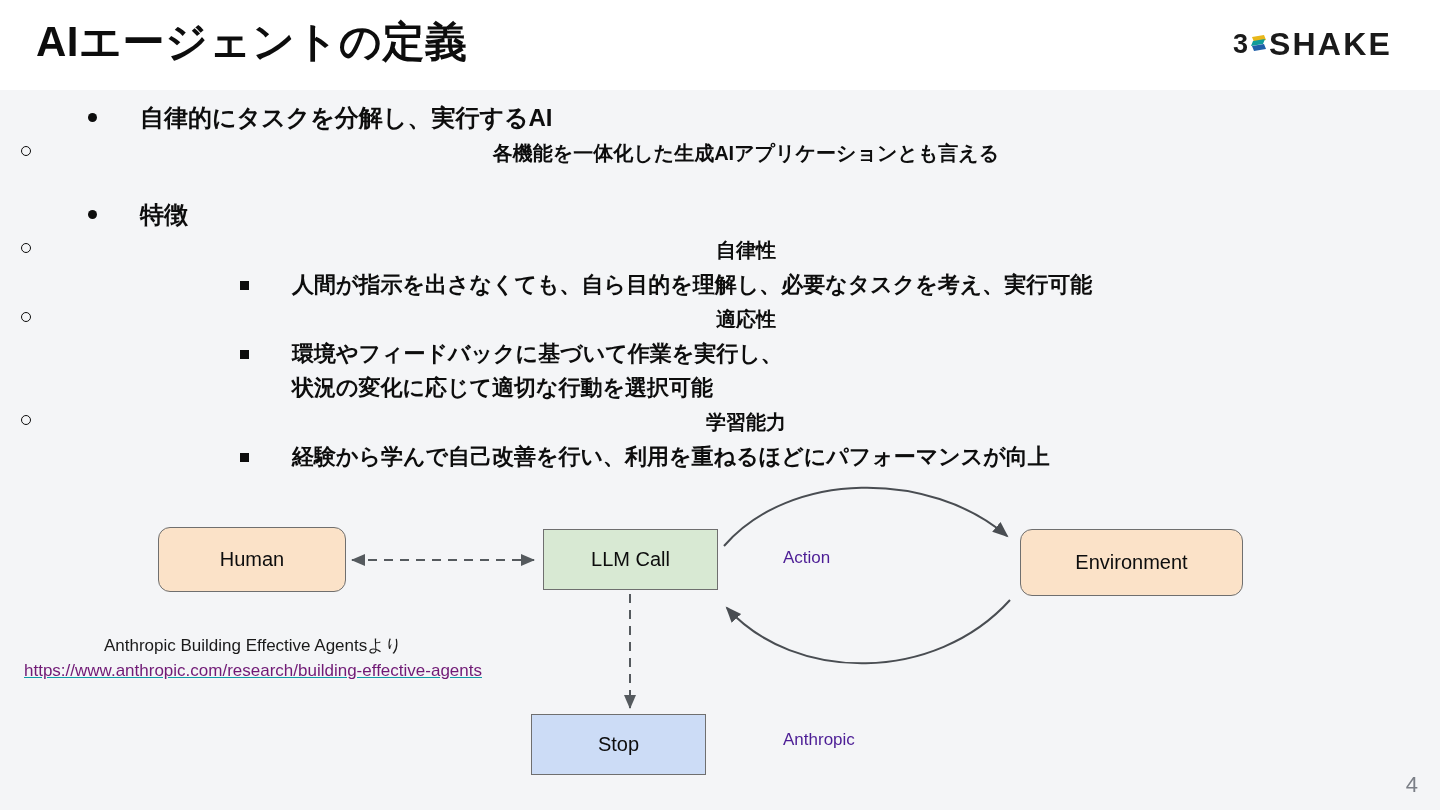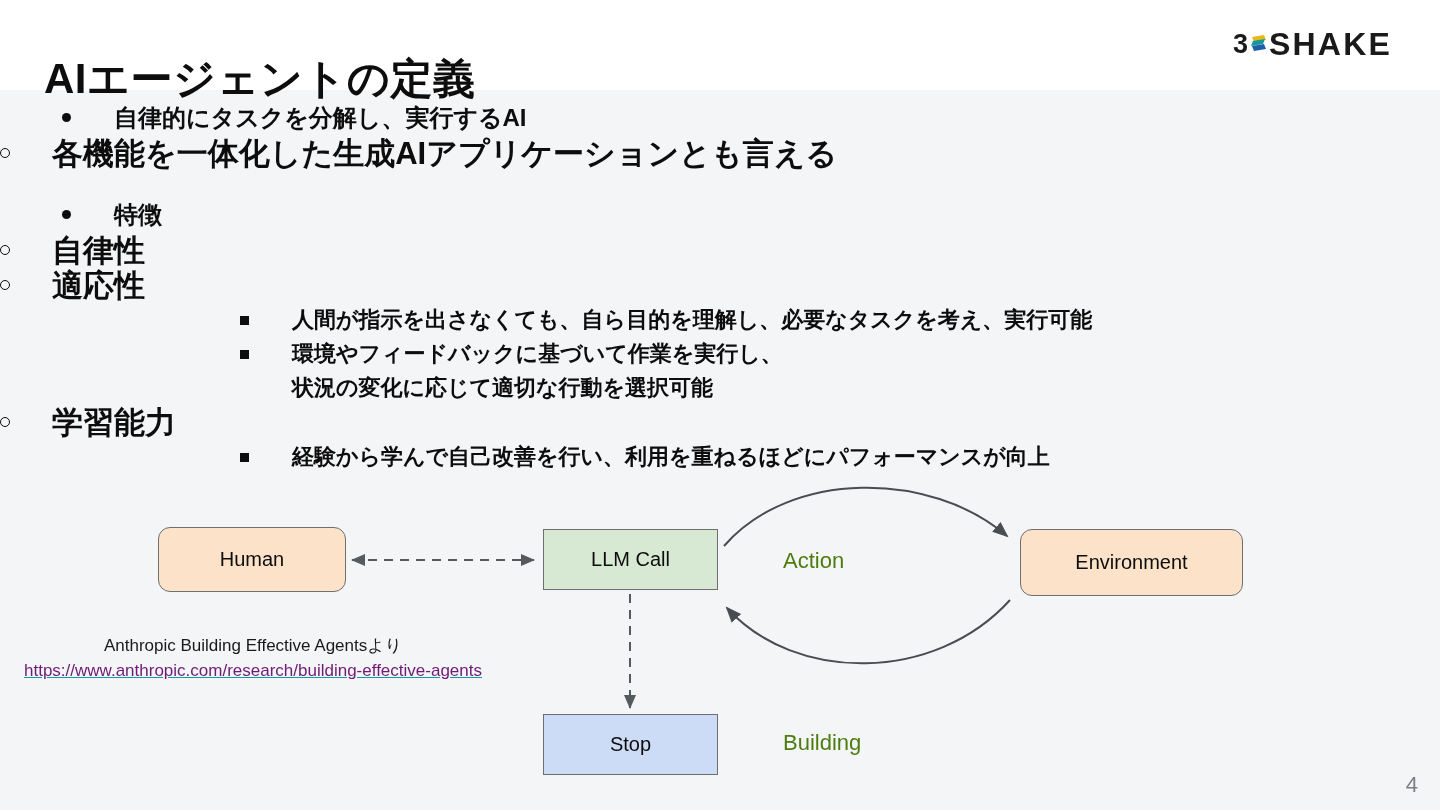--- a/index.html
+++ b/index.html
@@ -24,28 +24,27 @@
   
   .header {
     position: absolute;
     left: 0; top: 0;
     width: 1440px;
     height: 90px;
     background: #ffffff;
   }
   .slide-title {
     position: absolute;
-    left: 44px;
+    left: 36px;
     top: 14px;
     font-size: 42px;
     font-weight: bold;
     color: #0d0d0d;
     letter-spacing: 0.5px;
     white-space: nowrap;
-    margin-top: 37px;
   }
   .logo {
     position: absolute;
     right: 48px;
     top: 27px;
     display: flex;
     align-items: center;
     height: 34px;
   }
   .logo-3 {
@@ -77,27 +76,28 @@
     width: 1440px;
   }
   .bline {
     position: relative;
     display: flex;
     align-items: flex-start;
     font-weight: bold;
     color: #0d0d0d;
   }
   .lvl1 {
-    padding-left: 62px;
+    padding-left: 88px;
     font-size: 24px;
     line-height: 36px;
   }
   .lvl2 {
-    font-size: 31px;
+    font-size: 20px;
     line-height: 35px;
+    text-align: center;
   }
   .lvl3 {
     padding-left: 240px;
     font-size: 22px;
     line-height: 34px;
   }
   .marker {
     flex: 0 0 auto;
     display: inline-block;
     width: 52px;
@@ -159,28 +159,28 @@
     left: 543px; top: 529px; width: 175px; height: 61px;
     background: #d8e9d3;
     border-radius: 0;
   }
   #node-env {
     left: 1020px; top: 529px; width: 223px; height: 67px;
     background: #fbe2c8;
     border-radius: 12px;
   }
   #node-stop {
-    left: 543px; top: 714px; width: 175px; height: 61px;
+    left: 531px; top: 714px; width: 175px; height: 61px;
     background: #ccdcf6;
     border-radius: 0;
   }
   .edge-label {
     position: absolute;
-    font-size: 22px;
-    color: #4d7c0f;
+    font-size: 17px;
+    color: #4c1d95;
     white-space: nowrap;
   }
   #label-action { left: 783px; top: 548px; }
   #label-feedback { left: 783px; top: 730px; }
   
   .citation {
     position: absolute;
     left: 24px;
     top: 633px;
     font-size: 17px;
@@ -240,28 +240,28 @@
     <div class="bline lvl1">
       <span class="marker d"></span>
       <span class="btext">特徴</span>
     </div>
 
     <div class="bline lvl2">
       <span class="marker c"></span>
       <span class="btext">自律性</span>
     </div>
 
+    <div class="bline lvl3">
+      <span class="marker s"></span>
+      <span class="btext">人間が指示を出さなくても、自ら目的を理解し、必要なタスクを考え、実行可能</span>
+    </div>
+
     <div class="bline lvl2">
       <span class="marker c"></span>
       <span class="btext">適応性</span>
-    </div>
-
-    <div class="bline lvl3">
-      <span class="marker s"></span>
-      <span class="btext">人間が指示を出さなくても、自ら目的を理解し、必要なタスクを考え、実行可能</span>
     </div>
 
     <div class="bline lvl3">
       <span class="marker s"></span>
       <span class="btext">
         <span class="cont">環境やフィードバックに基づいて作業を実行し、</span>
         <span class="cont">状況の変化に応じて適切な行動を選択可能</span>
       </span>
     </div>
 
@@ -310,21 +310,21 @@
     <span>LLM Call</span>
   </div>
   <div class="node" id="node-env">
     <span>Environment</span>
   </div>
   <div class="node" id="node-stop">
     <span>Stop</span>
   </div>
 
   <div class="edge-label" id="label-action">Action</div>
-  <div class="edge-label" id="label-feedback">Building</div>
+  <div class="edge-label" id="label-feedback">Anthropic</div>
 
   <div class="citation">
     <div>Anthropic Building Effective Agentsより</div>
     <a href="#">https://www.anthropic.com/research/building-effective-agents</a>
   </div>
 
   <div class="page-num">4</div>
 
 </div>
 

